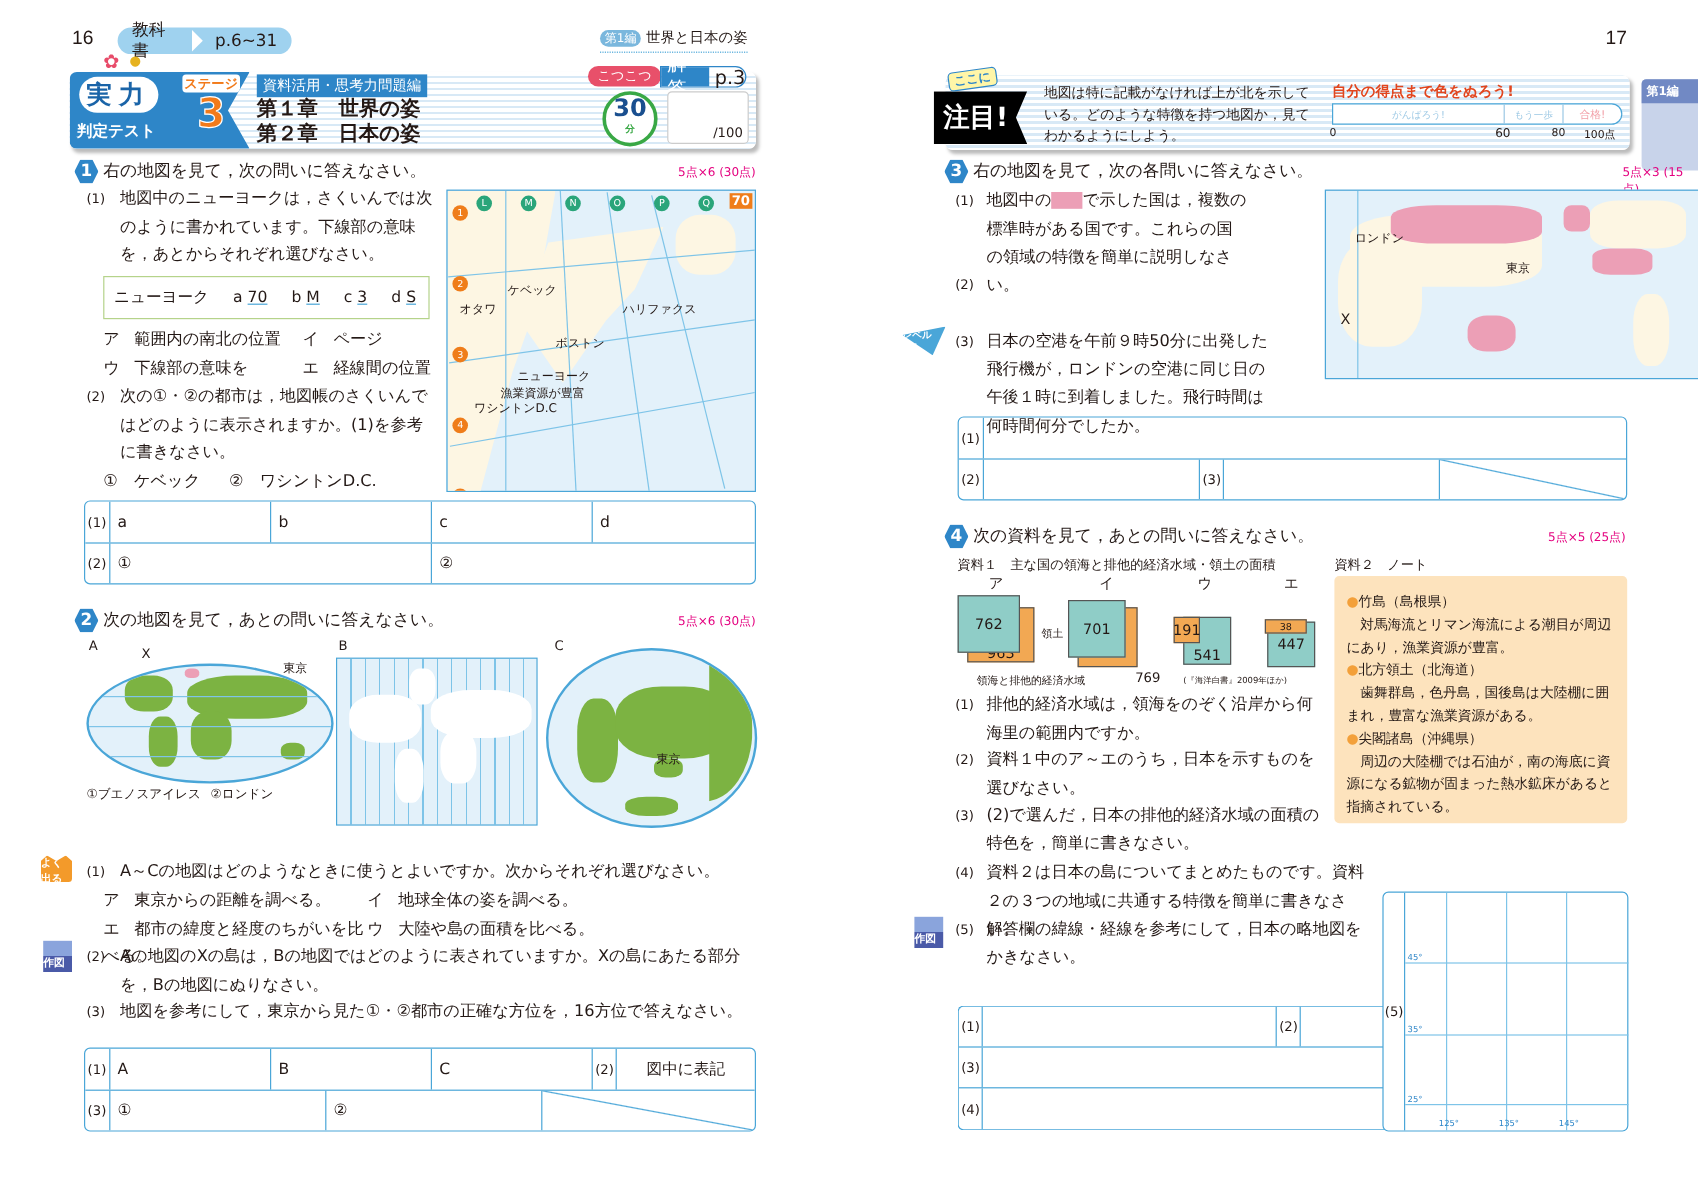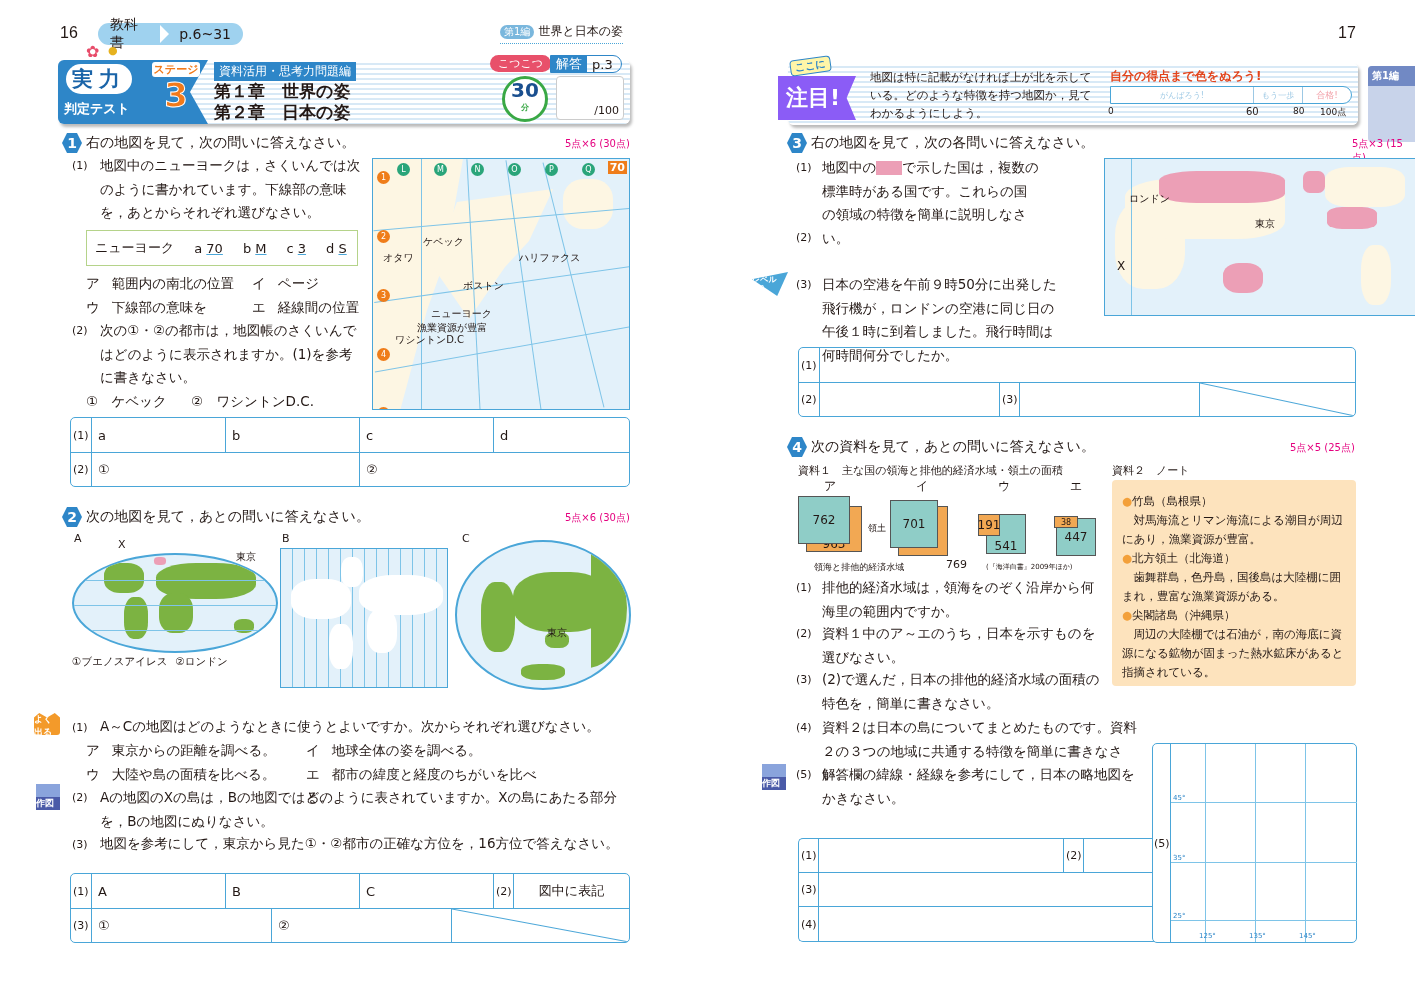--- a/index.html
+++ b/index.html
@@ -8,21 +8,21 @@
 .pnum{font-size:16px;font-family:"Liberation Sans",sans-serif}
 .pill{background:#9fd2ef;border-radius:12px;height:22px;display:flex;align-items:center;padding:0 12px;font-size:14px;gap:10px}
 .pill .arr{width:0;height:0;border-left:9px solid #fff;border-top:9px solid transparent;border-bottom:9px solid transparent}
 .hdr-band{border-radius:6px;background:repeating-linear-gradient(#fff 0 3px,#d8e9f6 3px 5px);box-shadow:2px 3px 3px #bbb}
 .jitsu{background:#2e86c8;border-radius:6px 0 0 6px;color:#fff}
 .circle-w{display:inline-flex;width:30px;height:30px;border-radius:50%;background:#fff;color:#1a64a8;font-weight:bold;font-size:21px;align-items:center;justify-content:center}
 .stage{color:#fff;font-size:11px}
 .subtag{background:#2e86c8;color:#fff;font-size:12px;padding:1px 5px;display:inline-block}
 .chtitle{font-size:17px;font-weight:bold;line-height:21px}
 .badge-red{background:#e8506a;color:#fff;font-size:11px;border-radius:10px;padding:1px 8px}
-.ans-tag{border:1px solid #2e86c8;border-radius:0 10px 10px 0;font-size:13px;display:flex;align-items:center;height:18px}
+.ans-tag{border:1px solid #2e86c8;border-radius:0 10px 10px 0;font-size:16px;display:flex;align-items:center;height:18px}
 .ans-tag .lab{background:#2e86c8;color:#fff;padding:0 5px;height:100%;display:flex;align-items:center}
 .timer{width:46px;height:46px;border-radius:50%;border:3px solid #39a845;display:flex;flex-direction:column;align-items:center;justify-content:center;color:#1a4f8f;font-weight:bold;font-size:20px;line-height:18px;background:#fff}
 .timer small{font-size:8px;color:#39a845}
 .scorebox{background:#fff;border:1px solid #ccc;border-radius:4px;font-size:11px}
 .qhead{display:flex;align-items:center;gap:4px;font-size:14px}
 .qnum{width:20px;height:20px;background:#2e86c8;color:#fff;font-weight:bold;font-size:14px;display:flex;align-items:center;justify-content:center;clip-path:polygon(25% 0,75% 0,100% 50%,75% 100%,25% 100%,0 50%)}
 .pts{color:#e4007f;font-size:10px}
 .body-text{font-size:13.5px;line-height:23.5px}
 .anstable{border:1.5px solid #4aa6d8;border-radius:5px;overflow:hidden}
 .anstable .row{display:flex;border-top:1px solid #4aa6d8;height:34px}
@@ -221,22 +221,22 @@
   <span class="abs smalltxt" style="left:90px;top:84px">東京</span>
 </div>
 
 <div class="abs icon-box" style="left:34px;top:713px;width:26px;height:22px;background:#f39a2a;border-radius:3px;clip-path:polygon(0 20%,20% 0,50% 20%,80% 0,100% 20%,100% 100%,0 100%)">よく出る</div>
 <div class="abs body-text" style="left:72px;top:715px;width:560px">
   <span style="display:inline-block;width:28px;font-size:11px">(1)</span><span>A～Cの地図はどのようなときに使うとよいですか。次からそれぞれ選びなさい。</span>
 </div>
 <div class="abs body-text" style="left:86px;top:739px;width:460px;display:grid;grid-template-columns:220px 240px">
   <span><b style="font-weight:normal;margin-right:12px">ア</b><span>東京からの距離を調べる。</span></span>
   <span><b style="font-weight:normal;margin-right:12px">イ</b><span>地球全体の姿を調べる。</span></span>
+  <span><b style="font-weight:normal;margin-right:12px">エ</b><span>都市の緯度と経度のちがいを比べる。</span></span>
   <span><b style="font-weight:normal;margin-right:12px">ウ</b><span>大陸や島の面積を比べる。</span></span>
-  <span><b style="font-weight:normal;margin-right:12px">エ</b><span>都市の緯度と経度のちがいを比べる。</span></span>
 </div>
 <div class="abs icon-box" style="left:36px;top:784px;width:24px;height:26px;background:linear-gradient(#8aa4dc 50%,#4a5aa8 50%);line-height:38px">作図</div>
 <div class="abs body-text" style="left:72px;top:786px;width:562px;display:flex">
   <span style="width:28px;font-size:11px;flex:none">(2)</span>
     <span>Aの地図のXの島は，Bの地図ではどのように表されていますか。Xの島にあたる部分を，Bの地図にぬりなさい。</span>
 </div>
 <div class="abs body-text" style="left:72px;top:832px;width:560px">
   <span style="display:inline-block;width:28px;font-size:11px">(3)</span><span>地図を参考にして，東京から見た①・②都市の正確な方位を，16方位で答えなさい。</span>
 </div>
 
@@ -256,21 +256,21 @@
     <div class="cell diag" style="flex:1"></div>
   </div>
 </div>
 
 <div class="abs pnum" style="left:1338px;top:24px">17</div>
 <div class="abs" style="left:1368px;top:66px;width:47px;height:76px;background:#c8d3ea;border-radius:4px 0 0 4px">
   <div style="background:#7189c4;color:#fff;font-size:10px;font-weight:bold;padding:3px 4px;border-radius:4px 0 0 0">第1編</div>
 </div>
 
 <div class="abs hdr-band" style="left:788px;top:63px;width:570px;height:62px"></div>
-<div class="abs" style="left:778px;top:76px;width:78px;height:44px;background:#8b5cf6;clip-path:polygon(0 0,100% 0,88% 50%,100% 100%,0 100%);color:#fff;font-size:22px;font-weight:bold;display:flex;align-items:center;padding-left:8px">注目!</div>
+<div class="abs" style="left:778px;top:76px;width:78px;height:44px;background:#000000;clip-path:polygon(0 0,100% 0,88% 50%,100% 100%,0 100%);color:#fff;font-size:22px;font-weight:bold;display:flex;align-items:center;padding-left:8px">注目!</div>
 <div class="abs" style="left:790px;top:58px;background:#fff6a8;border:1.5px solid #2e86c8;border-radius:4px;color:#2e86c8;font-size:10px;font-weight:bold;padding:0 4px;transform:rotate(-8deg)">ここに</div>
 <div class="abs" style="left:870px;top:68px;width:230px;font-size:11.5px;line-height:18px">地図は特に記載がなければ上が北を示している。どのような特徴を持つ地図か，見てわかるようにしよう。</div>
 <div class="abs" style="left:1110px;top:68px;color:#e2451d;font-size:12px;font-weight:bold">自分の得点まで色をぬろう!</div>
 <div class="abs" style="left:1110px;top:86px;width:242px;height:18px;border:1.5px solid #4aa6d8;border-radius:0 10px 10px 0;display:flex;font-size:8px;color:#9cc8e4;background:#fff">
   <span style="width:143px;display:flex;align-items:center;justify-content:center;border-right:1px solid #9cc8e4">がんばろう!</span>
   <span style="width:49px;display:flex;align-items:center;justify-content:center;border-right:1px solid #9cc8e4">もう一歩</span>
   <span style="flex:1;display:flex;align-items:center;justify-content:center;color:#f2a0a8;font-size:9px">合格!</span>
 </div>
 <div class="abs" style="left:1108px;top:106px;font-size:9px">0</div>
 <div class="abs" style="left:1246px;top:106px;font-size:10px">60</div>
@@ -349,21 +349,21 @@
   <span class="abs" style="left:148px;top:80px;font-size:11px">769</span>
   <div class="sq teal" style="left:188px;top:36px;width:40px;height:40px;align-items:flex-end">
       <span>541</span>
     </div>
   <div class="sq orange" style="left:180px;top:36px;width:22px;height:22px">
       <span>191</span>
     </div>
   <div class="sq teal" style="left:258px;top:40px;width:40px;height:38px">
       <span>447</span>
     </div>
-  <div class="sq orange" style="left:256px;top:38px;width:24px;height:12px;font-size:8px">
+  <div class="sq orange" style="left:256px;top:38px;width:35px;height:12px;font-size:8px">
       <span>38</span>
     </div>
   <span class="abs" style="left:16px;top:83px;font-size:9px">領海と排他的経済水域</span>
   <span class="abs" style="left:188px;top:84px;font-size:7px">(『海洋白書』2009年ほか)</span>
 </div>
 
 <div class="abs" style="left:1112px;top:463px;font-size:11px">資料２　ノート</div>
 <div class="abs note" style="left:1112px;top:480px;width:244px;height:206px">
   <div><span class="dot">●</span><span>竹島（島根県）</span></div>
   <div style="text-indent:1em">対馬海流とリマン海流による潮目が周辺にあり，漁業資源が豊富。</div>

